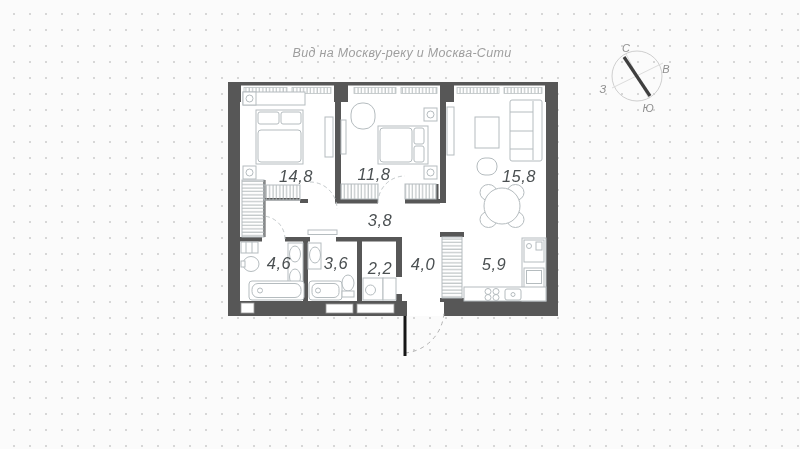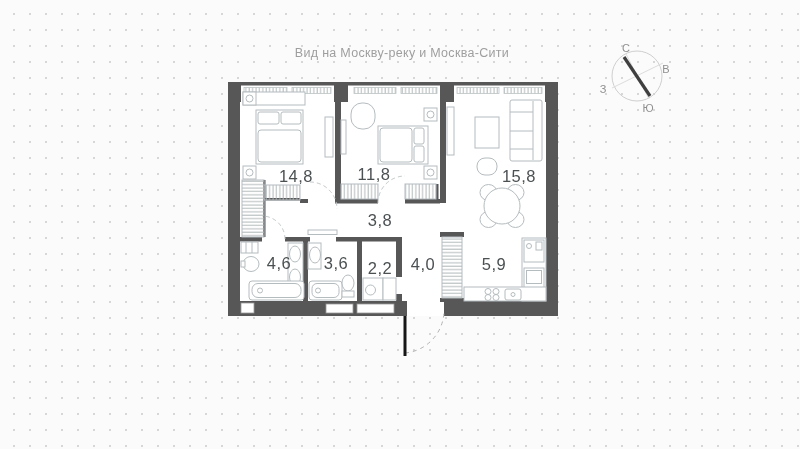--- a/index.html
+++ b/index.html
@@ -2,20 +2,21 @@
 <html><head>
 <meta charset="utf-8">
 <style>
   html,body{margin:0;padding:0;background:#fbfbfb;}
   .canvas{
     position:relative;width:800px;height:449px;overflow:hidden;
     background-color:#fbfbfb;
     background-image:radial-gradient(circle,#d7d7d7 1px,rgba(0,0,0,0) 1.4px);
     background-size:16px 16px;background-position:6px 6px;
     font-family:"Liberation Sans",sans-serif;
+    font-style:italic;
   }
   svg{position:absolute;left:0;top:0;}
   text{font-family:"Liberation Sans",sans-serif;}
   .room-label{fill:#4b5052;font-size:16.5px;font-weight:300;letter-spacing:.5px;}
   .caption{fill:#9e9e9e;font-size:12.5px;letter-spacing:.3px;}
   .compass-letter{fill:#8f8f8f;font-size:11px;}
 </style>
 </head>
 <body>
 

